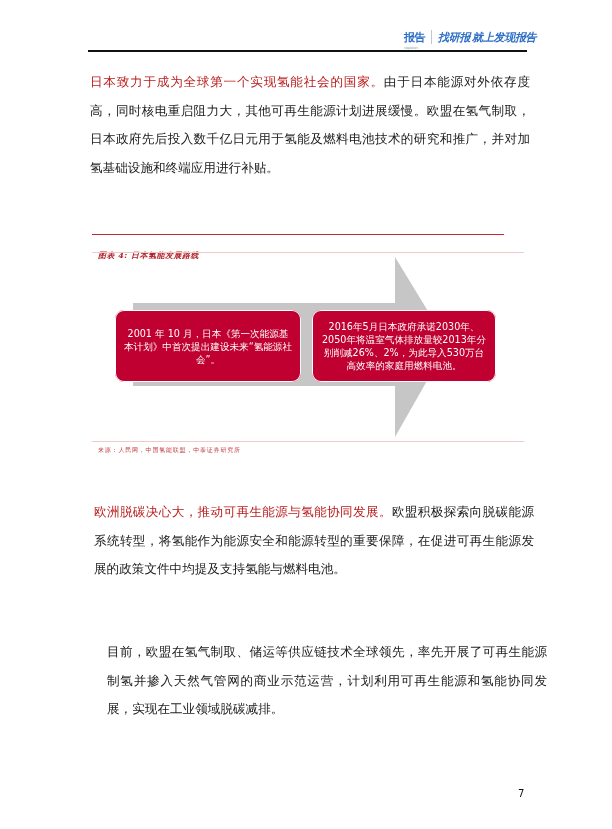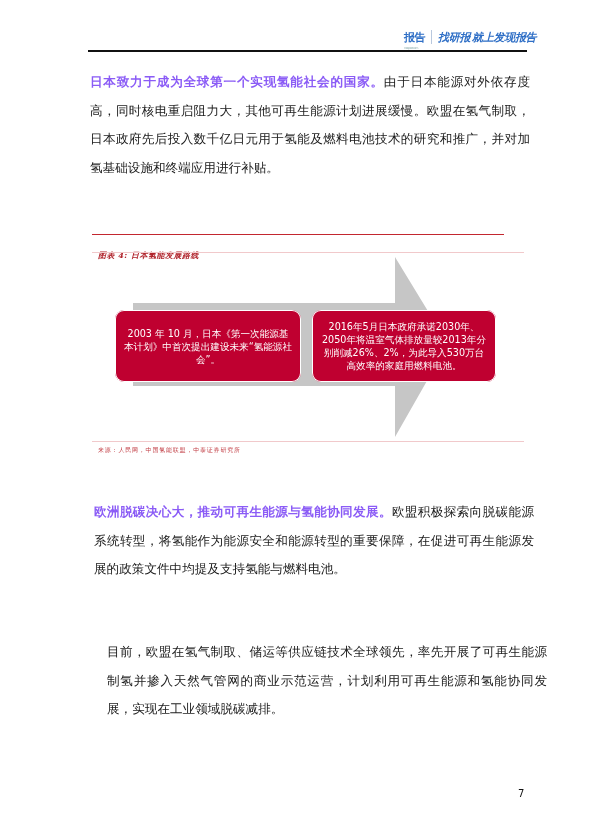--- a/index.html
+++ b/index.html
@@ -7,21 +7,21 @@
          font-family: "DejaVu Sans", "Liberation Sans", sans-serif; color: #111; }
   .header-brand { position: absolute; top: 28px; left: 404px; height: 18px; display: flex; align-items: center; justify-content: flex-end; }
   .brand-logo { font-size: 11px; font-weight: bold; color: #2f6fc6; letter-spacing: -0.5px; line-height: 11px; position: relative; }
   .brand-logo small { position: absolute; left: 0; top: 11px; font-size: 3px; color: #8aa; font-weight: normal; }
   .brand-sep { width: 1px; height: 14px; background: #b9c8de; margin: 0 6px 0 6px; }
   .brand-slogan { font-size: 11px; font-weight: bold; font-style: italic; color: #2f6fc6; letter-spacing: -0.3px; white-space: nowrap; }
   .brand-slogan span + span { margin-left: 2px; }
   .header-rule { position: absolute; top: 50px; left: 88px; width: 439px; height: 2px; background: #111; }
 
   .para { position: absolute; left: 90px; width: 440px; font-size: 12.6px; line-height: 28.5px; color: #1a1a1a; text-align: justify; }
-  .para b { font-weight: bold; color: #8b5cf6; }
+  .para b { font-weight: normal; color: #b91c1c; }
   #p1 { top: 68px; }
   #p2 { top: 494px; }
   #p3 { top: 621px; }
 
   .fig-rule-top { position: absolute; top: 234px; left: 92px; width: 412px; height: 1px; background: #c3272f; }
   .fig-title { position: absolute; top: 238px; left: 98px; font-size: 8px; font-style: italic; font-weight: bold; color: #b0232b;
                font-family: "DejaVu Serif", "Liberation Serif", serif; letter-spacing: 0.5px; margin-top: 12px; }
   .fig-rule-sub { position: absolute; top: 252px; left: 92px; width: 432px; height: 1px; background: #f1c9cb; }
 
   .arrow { position: absolute; left: 0; top: 0; }
@@ -58,21 +58,21 @@
 
 <div class="fig-rule-top"></div>
 <div class="fig-title">图表 4:  日本氢能发展路线</div>
 <div class="fig-rule-sub"></div>
 
 <svg class="arrow" width="612" height="829" viewBox="0 0 612 829">
   <polygon points="133,303 395,303 395,257 448,344 395,437 395,386 133,386" fill="#c6c6c6"></polygon>
 </svg>
 
 <div class="box" id="box1">
-  <span>2003 年 10 月，日本《第一次能源基本计划》中首次提出建设未来“氢能源社会”。</span>
+  <span>2001 年 10 月，日本《第一次能源基本计划》中首次提出建设未来“氢能源社会”。</span>
 </div>
 <div class="box" id="box2">
   <span>2016年5月日本政府承诺2030年、2050年将温室气体排放量较2013年分别削减26%、2%，为此导入530万台高效率的家庭用燃料电池。</span>
 </div>
 
 <div class="fig-rule-bot"></div>
 <div class="fig-source">来源：人民网，中国氢能联盟，中泰证券研究所</div>
 
 <p class="para" id="p2" style="margin:4px">
   <b>欧洲脱碳决心大，推动可再生能源与氢能协同发展。</b><span>欧盟积极探索向脱碳能源系统转型，将氢能作为能源安全和能源转型的重要保障，在促进可再生能源发展的政策文件中均提及支持氢能与燃料电池。</span>

